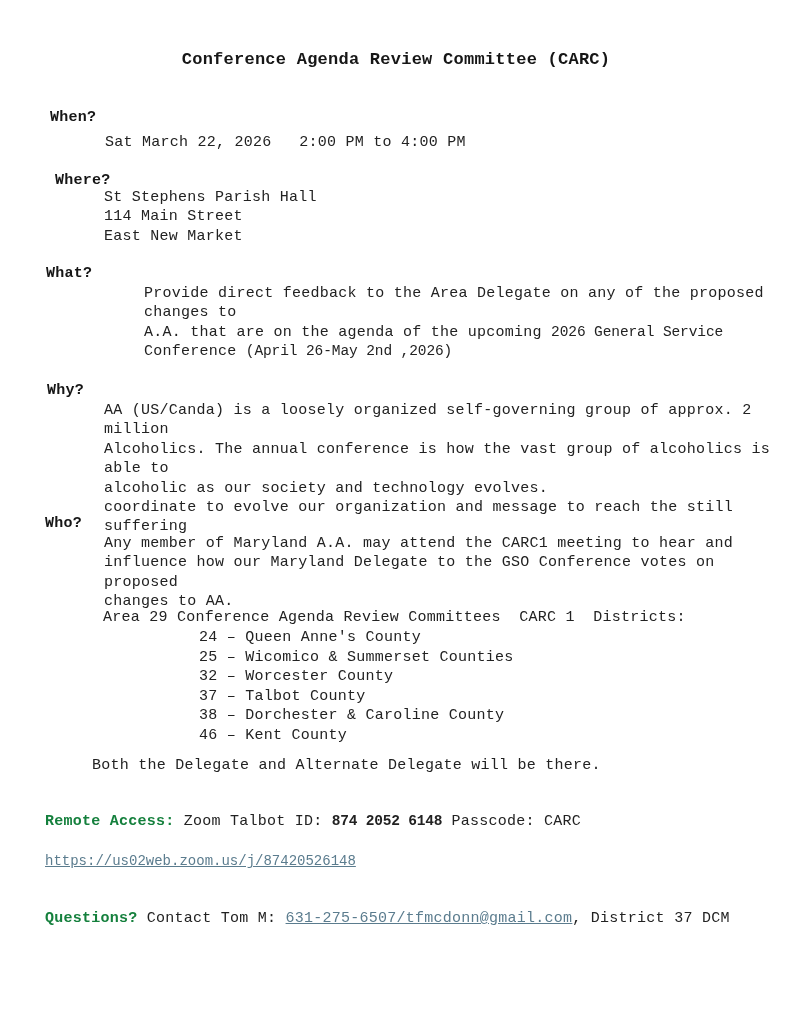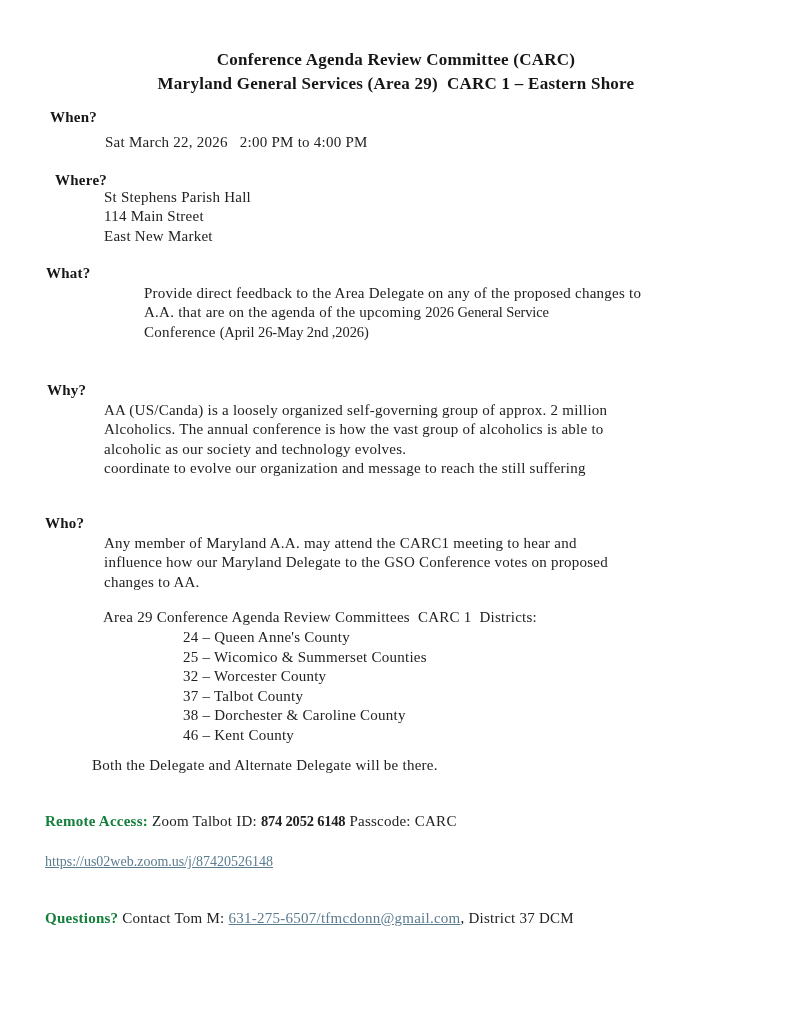--- a/index.html
+++ b/index.html
@@ -1,21 +1,21 @@
 <!DOCTYPE html>
 <html><head>
 <meta charset="utf-8">
 <style>
   html, body { margin: 0; padding: 0; background: #ffffff; }
   .page {
     position: relative;
     width: 792px;
     height: 1024px;
     background: #ffffff;
-    font-family: Liberation Serif, serif;
+    font-family: Liberation Mono, monospace;
     color: #222222;
     font-size: 15px;
     letter-spacing: 0.25px;
     overflow: hidden;
   }
   .abs { position: absolute; }
   .pre { white-space: pre-wrap; }
   .doc-title {
     top: 48px; left: 0; right: 0;
     text-align: center;
@@ -24,21 +24,21 @@
     line-height: 24px;
     color: #161616;
   }
   .heading {
     font-weight: bold;
     font-size: 15px;
     color: #161616;
     line-height: 19px;
   }
   .body-text { line-height: 19.4px; }
-  .district-list { line-height: 19.6px; }
+  .district-list { line-height: 19.6px; margin-left: 16px; }
   .alt {
     letter-spacing: -0.1px;
     font-size: 14.5px;
   }
   .alt-bold {
     letter-spacing: -0.2px;
     font-size: 14.5px;
     font-weight: bold;
   }
   .bold { font-weight: bold; color: #15803d; }
@@ -52,21 +52,20 @@
     letter-spacing: 0px;
   }
 </style>
 <title>Conference Agenda Review Committee (CARC)</title></head>
 <body>
 
 <div class="page">
 
   <div class="abs doc-title">
     <div>Conference Agenda Review Committee (CARC)</div>
-    <div class="pre">Maryland General Services (Area 29)  CARC 1 – Eastern Shore</div>
   </div>
 
   <div class="abs heading" style="top:108px; left:50px;">When?</div>
   <div class="abs body-text pre" style="top:133px; left:105px;">Sat March 22, 2026   2:00 PM to 4:00 PM</div>
 
   <div class="abs heading" style="top:171px; left:55px;">Where?</div>
   <div class="abs body-text" style="top:188px; left:104px;">
     <div>St Stephens Parish Hall</div>
     <div>114 Main Street</div>
     <div>East New Market</div>

